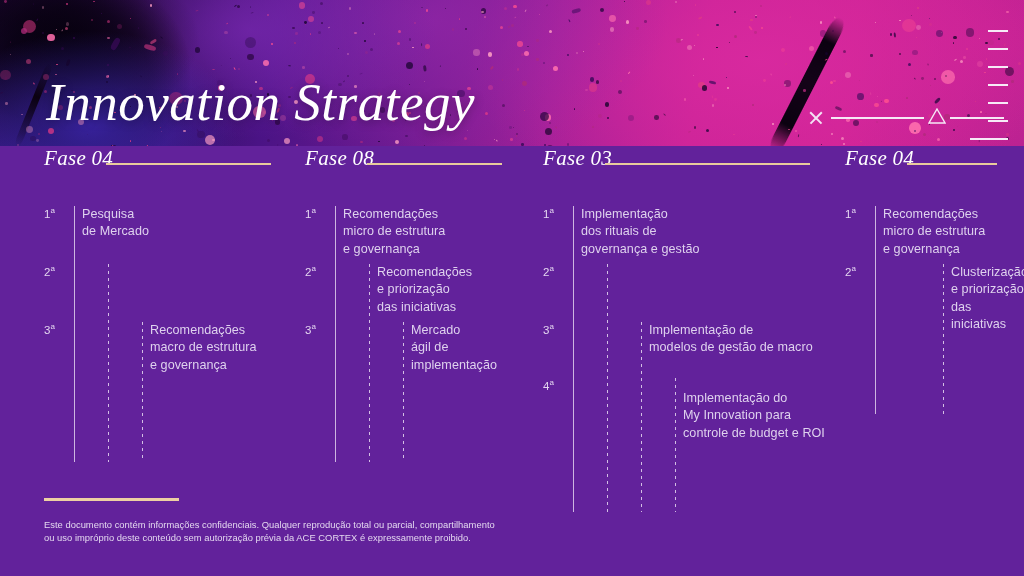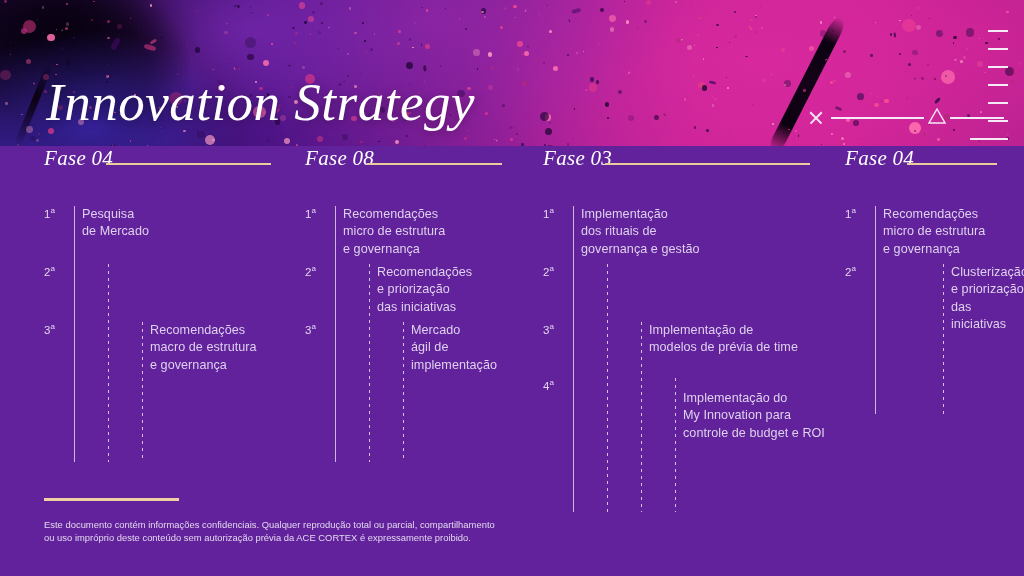--- a/index.html
+++ b/index.html
@@ -647,21 +647,21 @@
             <div class="txt" style="margin-left:38px;">Implementação
 dos rituais de
 governança e gestão</div>
           </div>
           <div class="item" style="position:absolute;left:0;right:0;top:70px;">
             <div class="ord"><span>2</span><sup>a</sup></div>
           </div>
           <div class="item" style="position:absolute;left:0;right:0;top:128px;">
             <div class="ord"><span>3</span><sup>a</sup></div>
             <div class="txt" style="margin-left:106px;">Implementação de
-modelos de prévia de time</div>
+modelos de gestão de macro</div>
           </div>
           <div class="item" style="position:absolute;left:0;right:0;top:184px;">
             <div class="ord"><span>4</span><sup>a</sup></div>
             <div class="txt" style="margin-left:140px;margin-top:12px;">Implementação do
 My Innovation para
 controle de budget e ROI</div>
           </div>
         </div>
       </div>
       <div class="col" style="left:845px;width:179px;">

